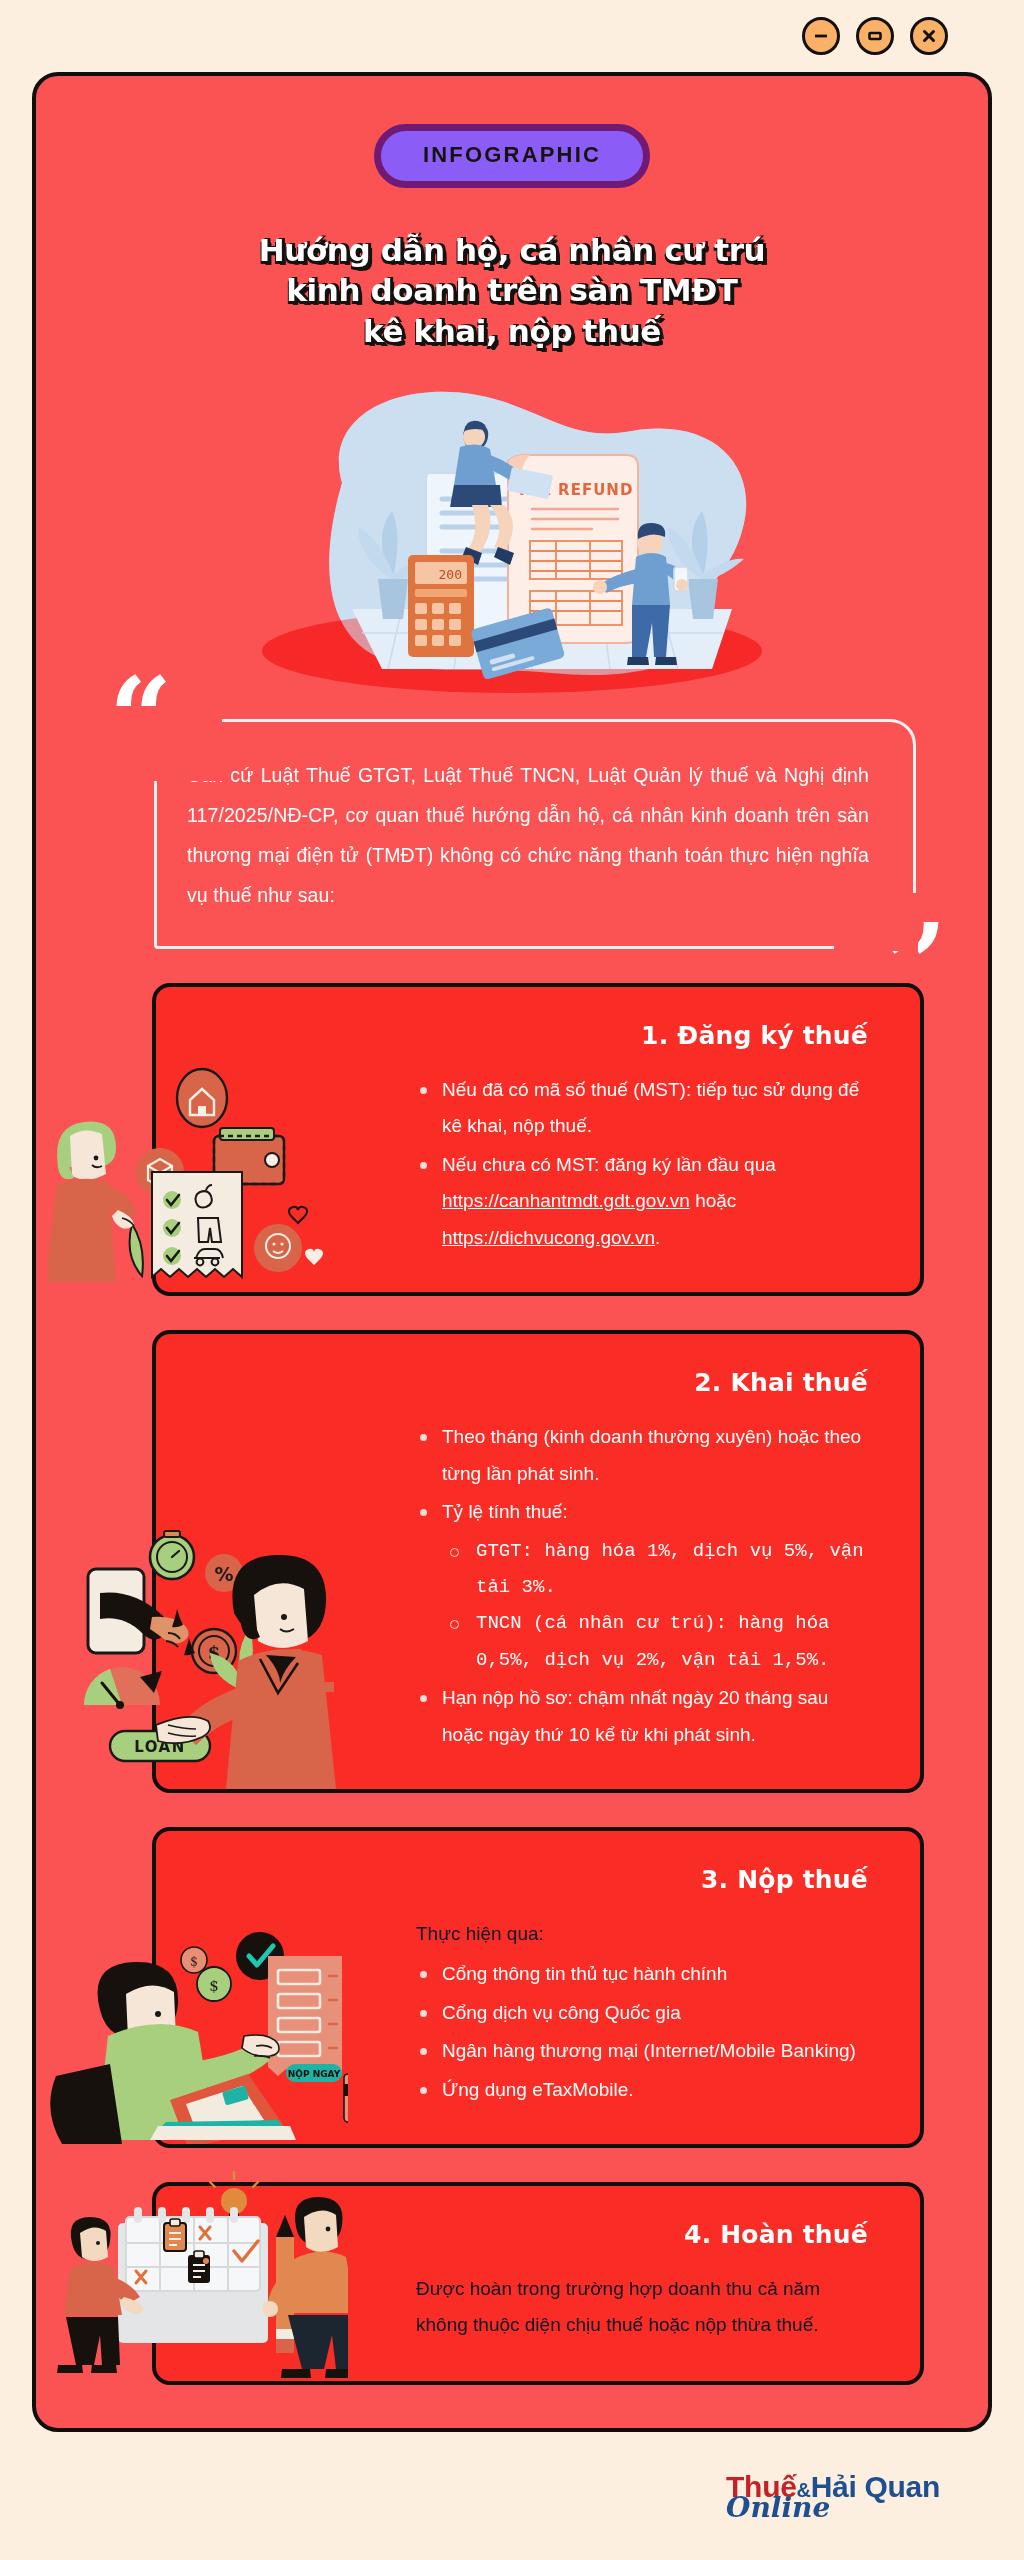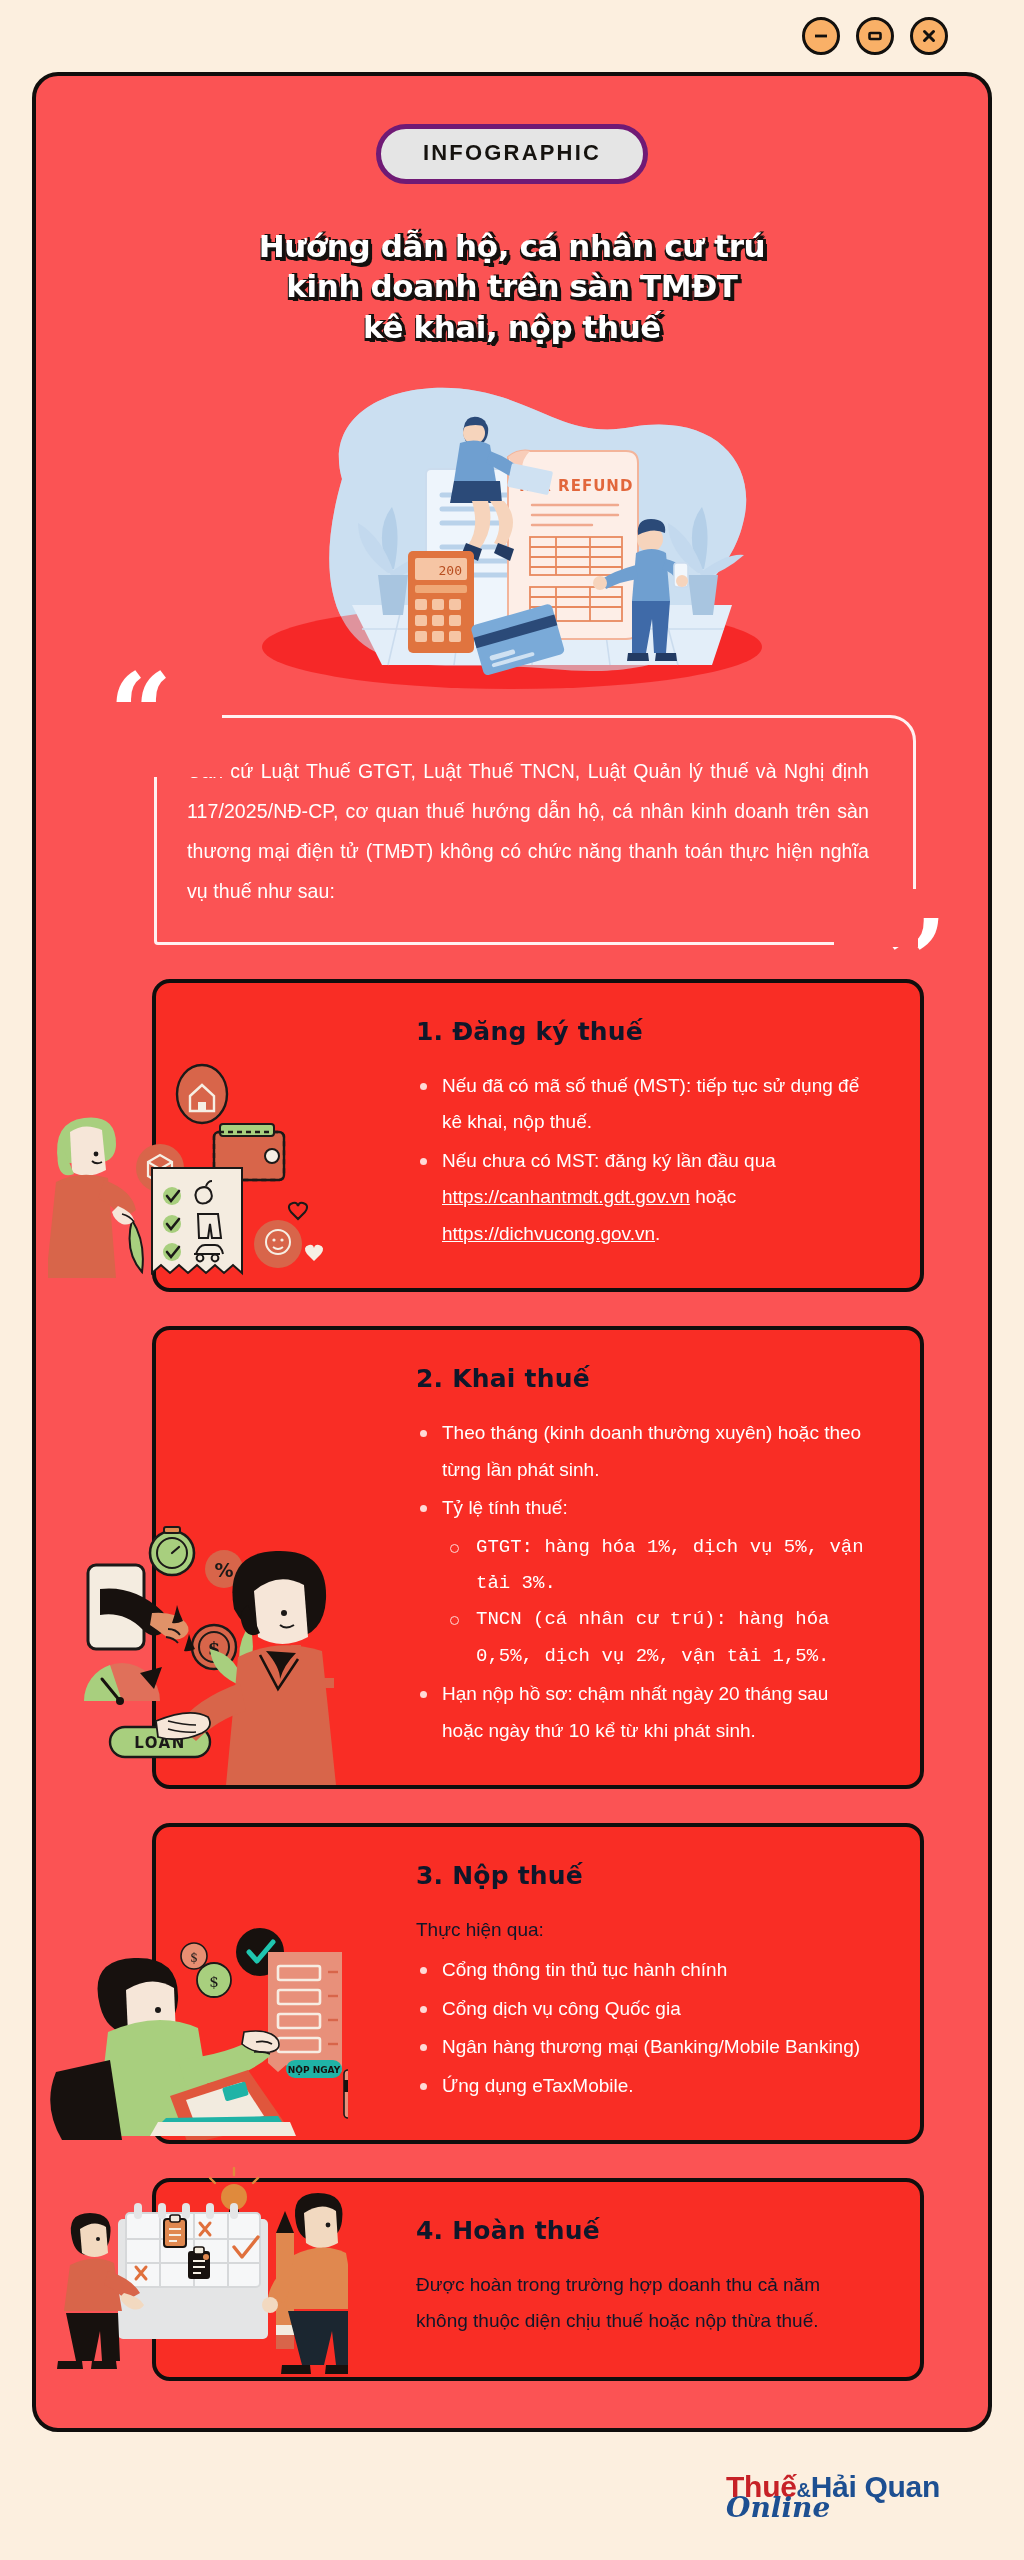--- a/index.html
+++ b/index.html
@@ -55,22 +55,22 @@
     overflow: hidden;
   }
 
   
   .badge-wrap {
     display: flex;
     justify-content: center;
     padding-top: 48px;
   }
   .badge {
-    background: #e5e5e5;
-    border: 5px solid #701a75;
+    background: #8b5cf6;
+    border: 7px solid #701a75;
     border-radius: 60px;
     padding: 11px 42px 13px;
     font-size: 22px;
     font-weight: 700;
     letter-spacing: 2.2px;
     color: #16130f;
     font-family: "Liberation Sans", sans-serif;
   }
 
   
@@ -165,23 +165,23 @@
     bottom: 0;
     width: 330px;
     pointer-events: none;
   }
   .card-art svg { display: block; }
 
   .card-title {
     font-family: "DejaVu Sans", sans-serif;
     font-weight: 700;
     font-size: 25px;
-    color: #0f172a;
+    color: #ffffff;
     letter-spacing: .2px;
-    text-align: left;
+    text-align: right;
     margin-bottom: 22px;
   }
 
   .lead {
     color: #0f172a;
     font-size: 19px;
     line-height: 1.9;
     margin-bottom: 4px;
   }
 
@@ -643,21 +643,21 @@
           <path d="M110 212 l132 0 l6 14 h-146 Z" fill="#f2ebdf"></path>
           <path d="M118 208 l112 -2 l4 6 h-120 Z" fill="#1fb3a6"></path>
         </g>
       </svg>
     </div>
     <div class="card-title">3. Nộp thuế</div>
     <p class="lead">Thực hiện qua:</p>
     <ul class="bullets">
       <li>Cổng thông tin thủ tục hành chính</li>
       <li>Cổng dịch vụ công Quốc gia</li>
-      <li>Ngân hàng thương mại (Banking/Mobile Banking)</li>
+      <li>Ngân hàng thương mại (Internet/Mobile Banking)</li>
       <li>Ứng dụng eTaxMobile.</li>
     </ul>
   </div>
 
   <div class="card">
     <div class="card-art">
       <svg width="300" height="210" viewBox="0 0 300 210">
 
         <circle cx="186" cy="30" r="13" fill="#e08a3c"></circle>
         <rect x="181" y="42" width="10" height="8" rx="2" fill="#17110e"></rect>

